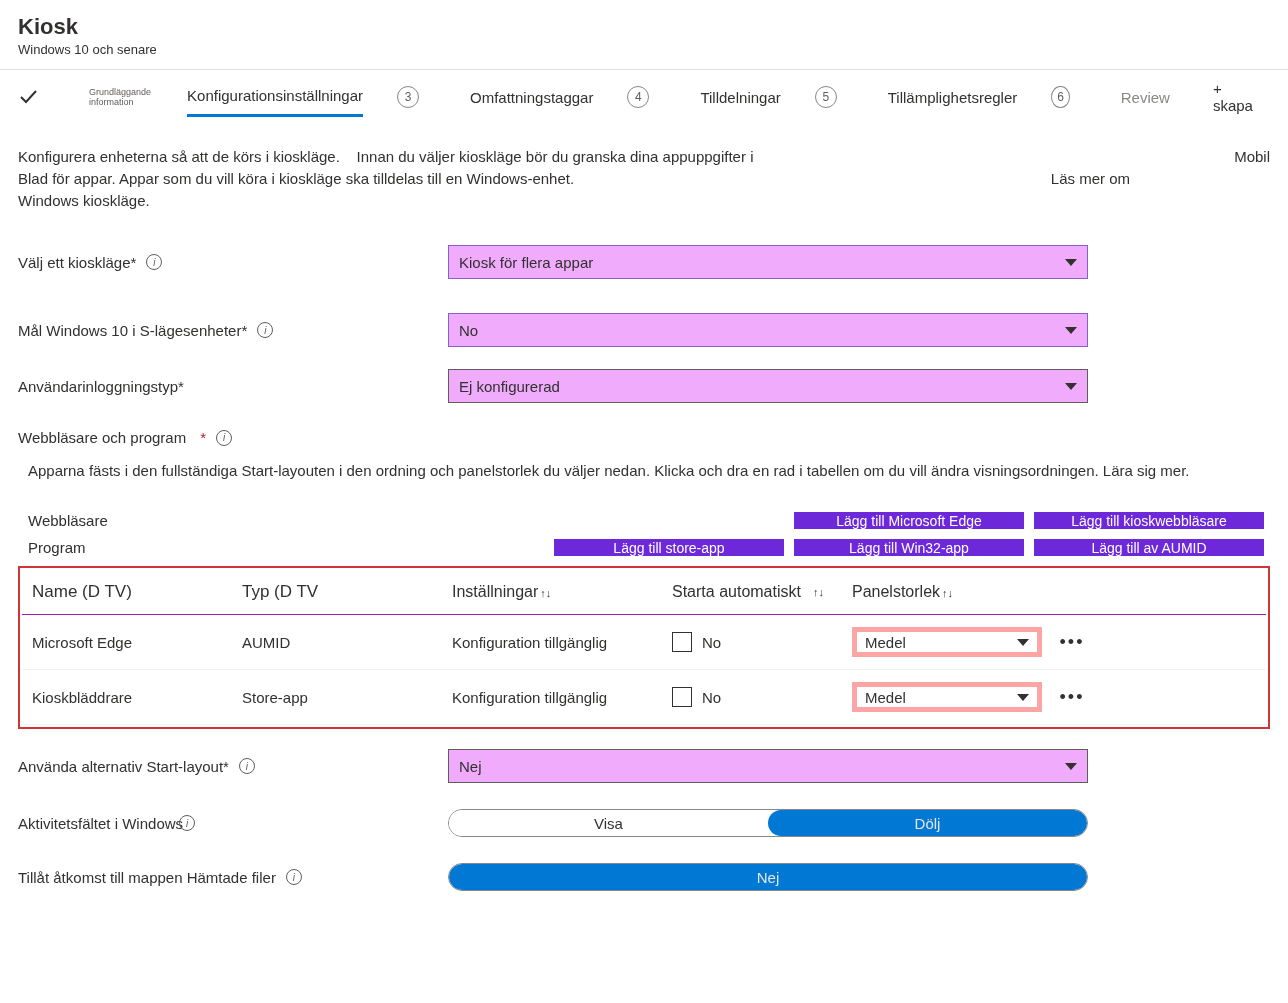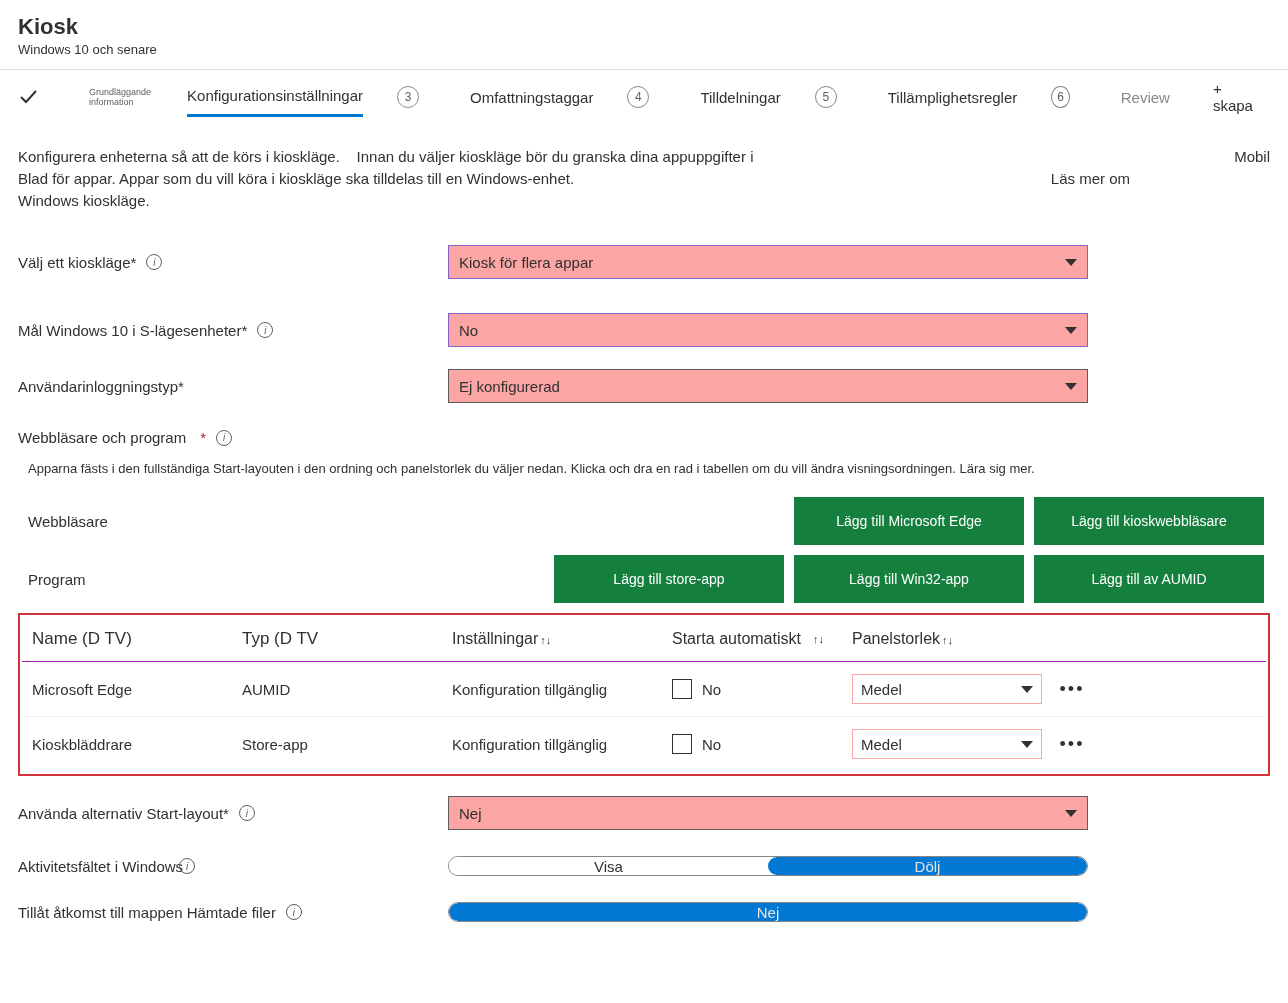--- a/index.html
+++ b/index.html
@@ -18,50 +18,50 @@
 .step.review .plus { color: #323130; }
 
 .content { padding: 22px 18px; }
 .intro { font-size: 15px; line-height: 1.45; }
 .intro .right-word { float: right; }
 .intro .link-ish { float: right; margin-right: 140px; }
 
 .form-row { display: flex; align-items: center; margin-top: 34px; }
 .form-row .label { width: 430px; font-size: 15px; display: flex; align-items: center; }
 .info-icon { width: 16px; height: 16px; border: 1px solid #605e5c; border-radius: 50%; display: inline-flex; align-items: center; justify-content: center; font-size: 10px; color: #605e5c; margin-left: 10px; font-style: italic; }
-.select { flex: 0 0 640px; height: 34px; border: 1px solid #605e5c; display: flex; align-items: center; justify-content: space-between; padding: 0 10px; font-size: 15px; cursor: pointer; background: #fca5a5; }
+.select { flex: 0 0 640px; height: 34px; border: 1px solid #605e5c; display: flex; align-items: center; justify-content: space-between; padding: 0 10px; font-size: 15px; cursor: pointer; background: #f0abfc; }
 .select.purple { border: 1px solid #8661c5; }
 .chevron { width: 0; height: 0; border-left: 6px solid transparent; border-right: 6px solid transparent; border-top: 7px solid #323130; }
 
 .section-label { font-size: 15px; margin-top: 26px; display: flex; align-items: center; }
-.section-desc { font-size: 13px; margin: 14px 0 18px 10px; line-height: 1.45; }
+.section-desc { font-size: 15px; margin: 14px 0 30px 10px; line-height: 1.45; }
 
 .btn-row { display: flex; align-items: center; margin-bottom: 10px; }
 .btn-row .bl { width: 340px; font-size: 15px; padding-left: 10px; }
 .btn-row .btns { display: flex; gap: 10px; margin-left: auto; }
-.btn { background: #15803d; color: #fff; border: none; height: 48px; padding: 0 18px; font-size: 14px; cursor: pointer; display: inline-flex; align-items: center; justify-content: center; min-width: 230px; }
+.btn { background: #6d28d9; color: #fff; border: none; height: 17px; padding: 0 18px; font-size: 14px; cursor: pointer; display: inline-flex; align-items: center; justify-content: center; min-width: 230px; }
 
 .table-wrap { border: 2px solid #d13438; margin-top: 6px; padding: 2px; }
 .table { width: 100%; }
 .thead, .trow { display: flex; align-items: center; padding: 12px 10px; }
 .thead { border-bottom: 1px solid #a21caf; font-size: 16px; }
 .trow { border-bottom: 1px solid #f3f2f1; font-size: 15px; }
 .col-name { flex: 0 0 210px; }
 .col-type { flex: 0 0 210px; }
 .col-set { flex: 0 0 220px; }
 .col-auto { flex: 0 0 180px; display: flex; align-items: center; gap: 10px; }
 .col-tile { flex: 0 0 200px; }
 .col-more { flex: 0 0 40px; text-align: center; font-size: 18px; letter-spacing: 2px; cursor: pointer; }
 .sort { font-size: 11px; margin-left: 2px; }
 .cbox { width: 20px; height: 20px; border: 1.5px solid #323130; display: inline-block; cursor: pointer; }
-.mini-select { height: 30px; border: 1px solid #fca5a5; display: flex; align-items: center; justify-content: space-between; padding: 0 8px; width: 190px; cursor: pointer; font-size: 15px; text-align: right; }
+.mini-select { height: 30px; border: 5px solid #fca5a5; display: flex; align-items: center; justify-content: space-between; padding: 0 8px; width: 190px; cursor: pointer; font-size: 15px; text-align: right; }
 
 .toggle-row { display: flex; align-items: center; margin-top: 26px; }
 .toggle-row .label { width: 430px; font-size: 15px; display: flex; align-items: center; }
-.pill-group { display: flex; width: 640px; border: 1px solid #8a8886; border-radius: 18px; overflow: hidden; height: 20px; }
+.pill-group { display: flex; width: 640px; border: 1px solid #8a8886; border-radius: 18px; overflow: hidden; height: 28px; }
 .pill { flex: 1; display: flex; align-items: center; justify-content: center; font-size: 15px; cursor: pointer; background: #fff; }
 .pill.active { background: #0078d4; color: #e5e5e5; border-radius: 16px; }
 
 .thead .col-name, .thead .col-type { font-size: 17px; }
 </style>
 </head>
 <body>
 
 <div class="header">
   <h1>Kiosk</h1>

